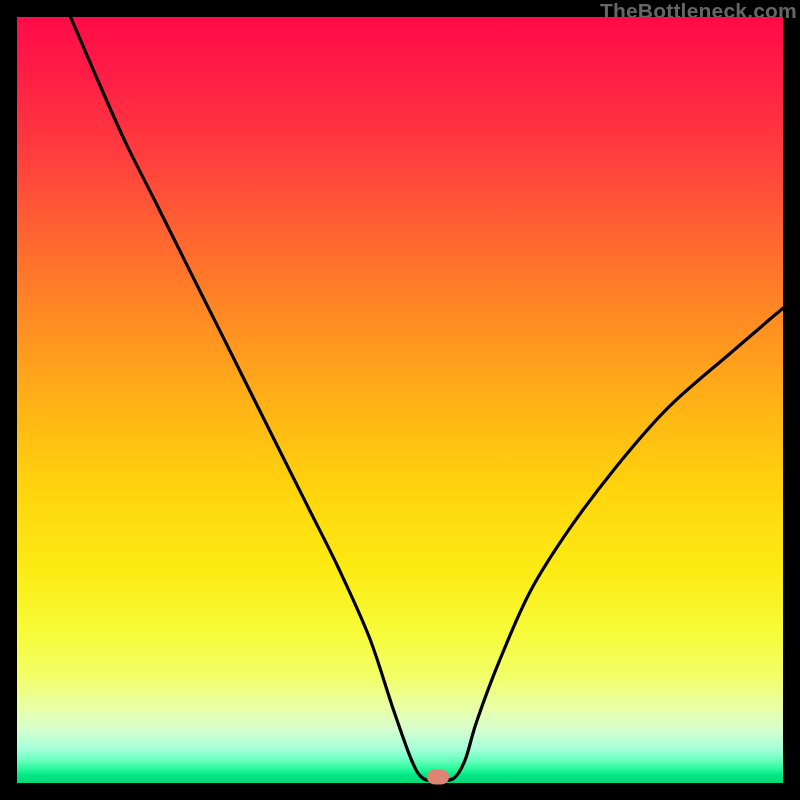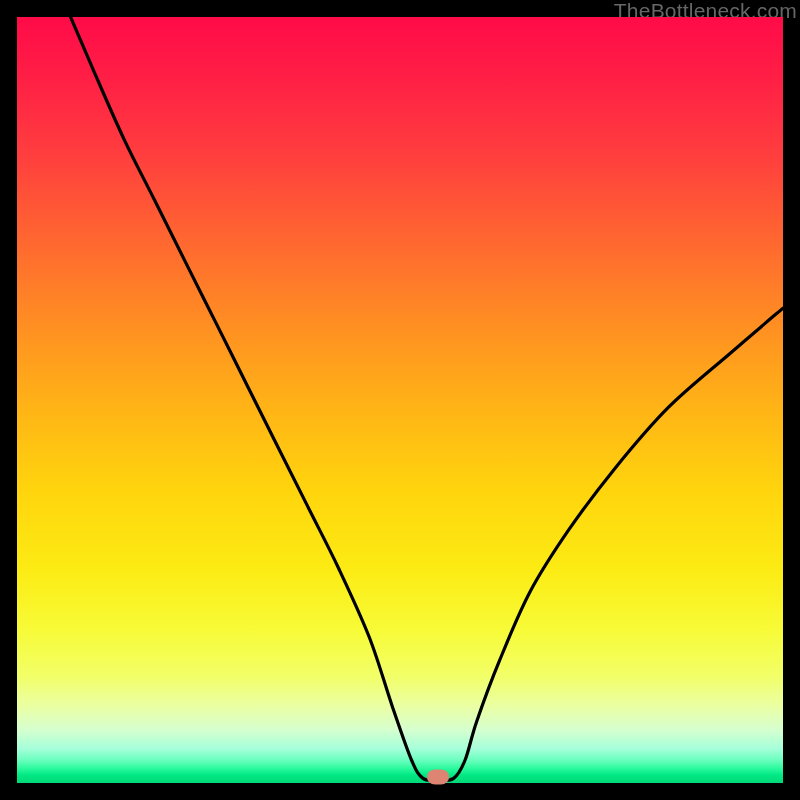--- a/index.html
+++ b/index.html
@@ -55,21 +55,21 @@
     background: #dd8473;
     transform: translate(-50%, -50%);
     pointer-events: none;
   }
   .watermark {
     position: absolute;
     top: -1px;
     right: 3px;
     color: #666;
     font-size: 21px;
-    font-weight: 400;
+    font-weight: 700;
     letter-spacing: 0.2px;
     user-select: none;
   }
 </style>
 </head>
 <body>
 
 <div class="watermark">TheBottleneck.com</div>
 
 <div class="frame">

